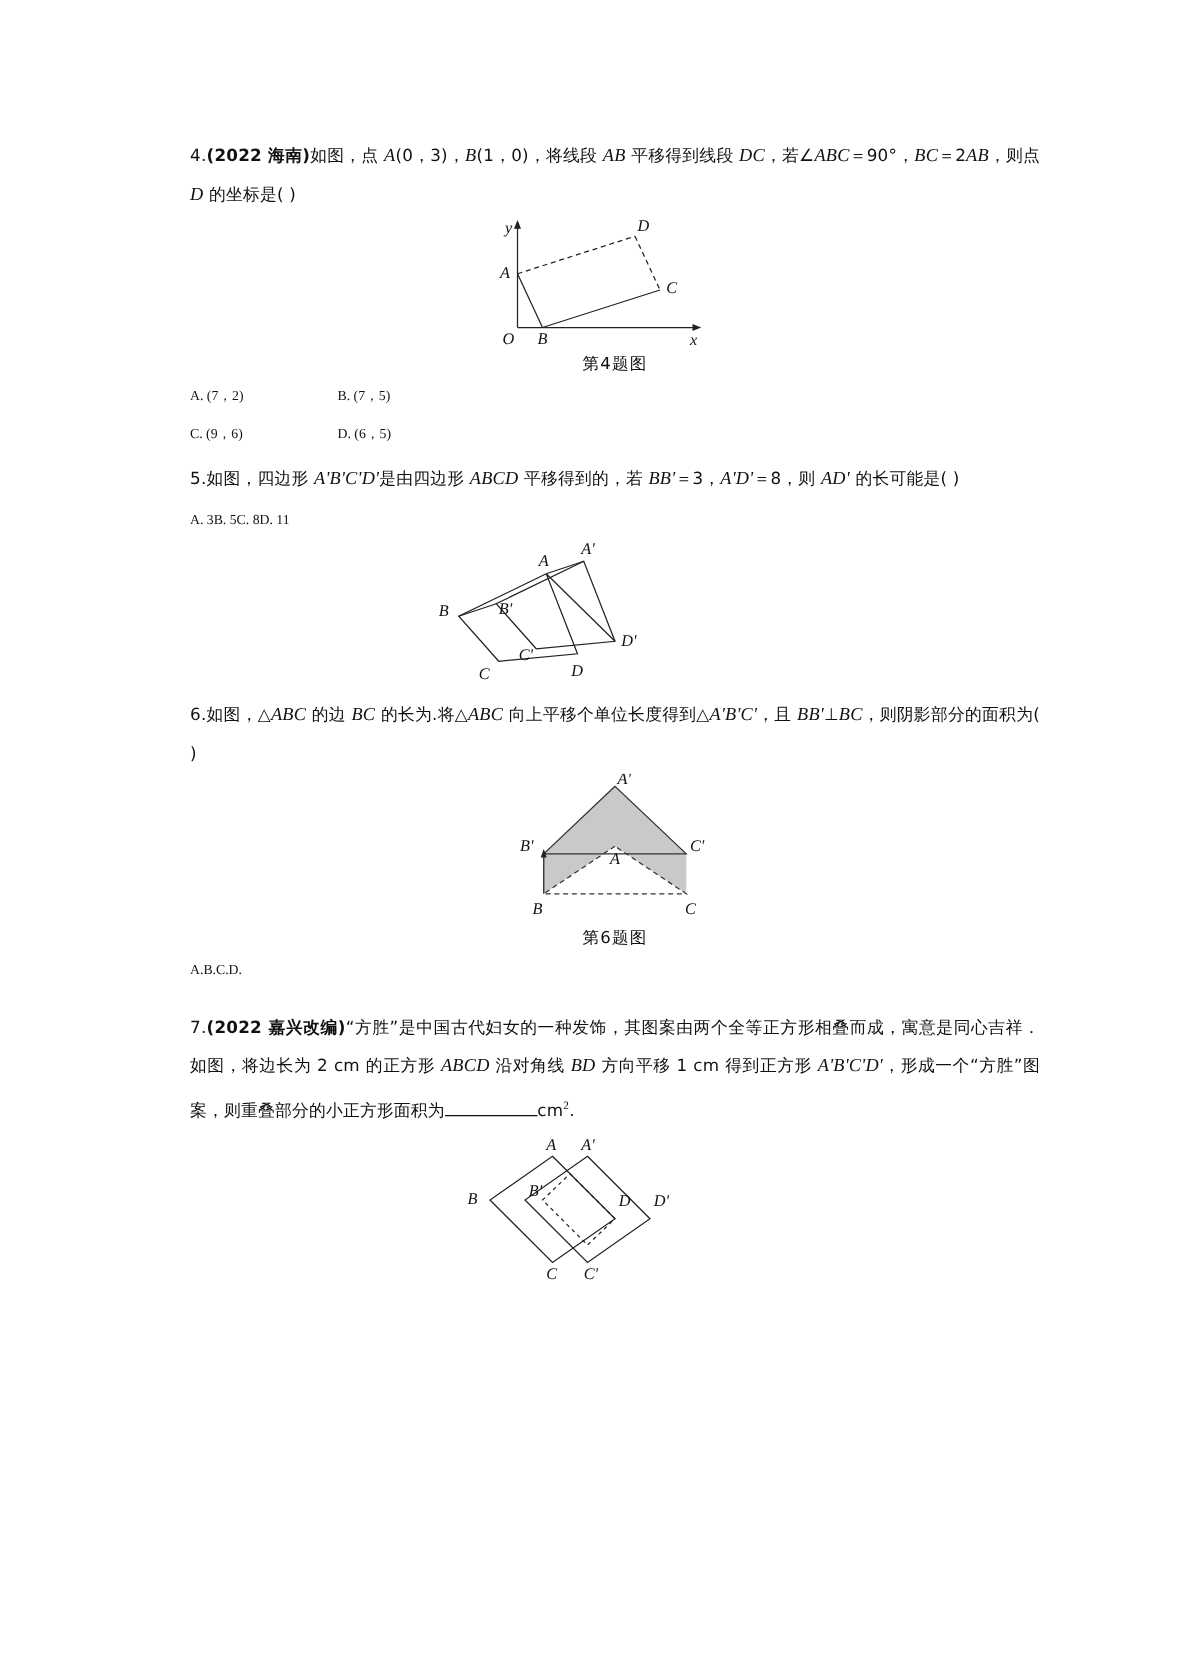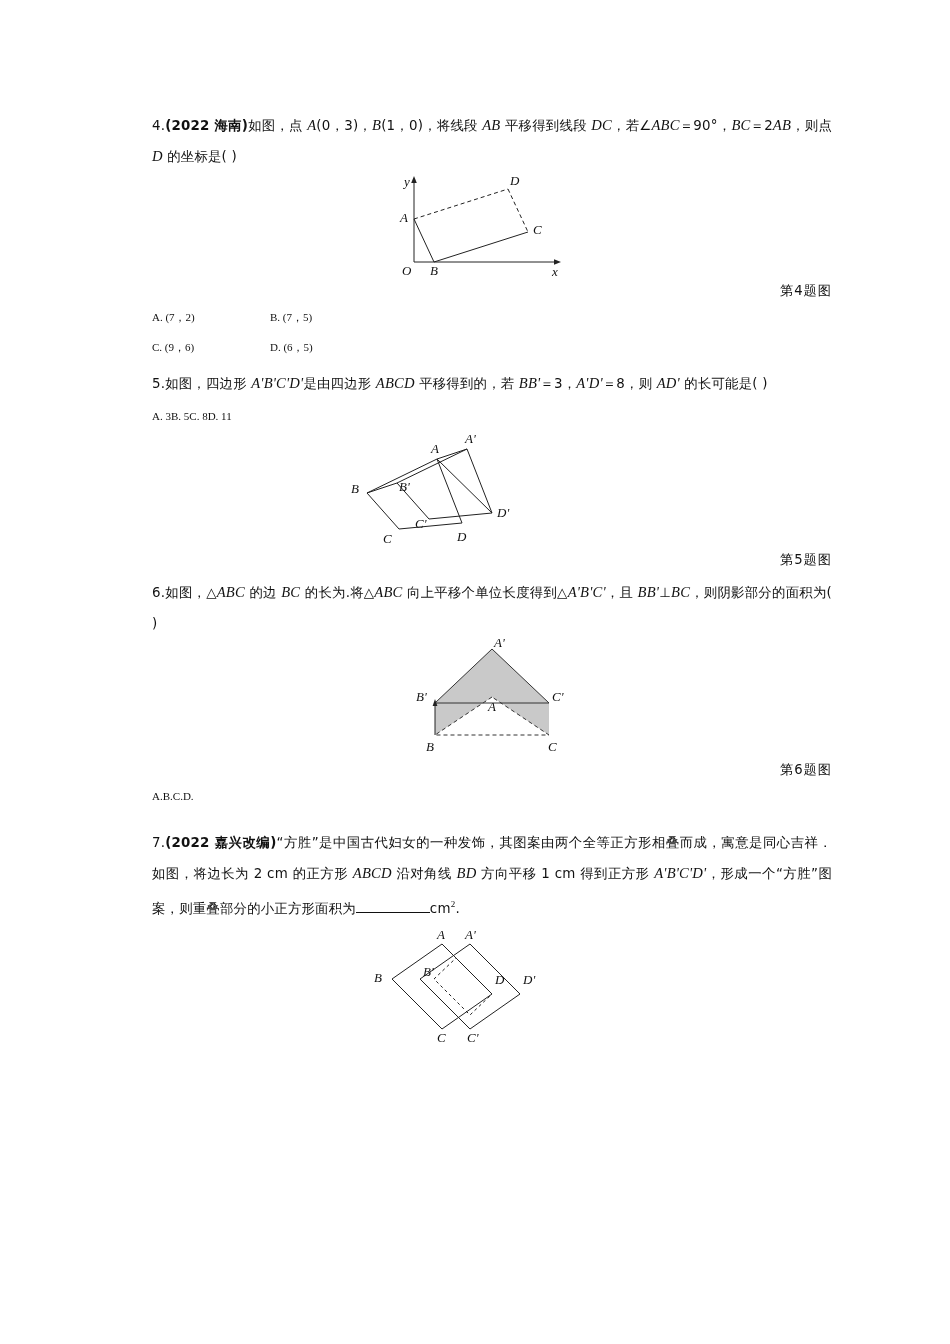--- a/index.html
+++ b/index.html
@@ -26,21 +26,21 @@
 
   .opts {
     font-size:11px;
     line-height:30px;
     margin-top:2px;
   }
   .optrow { display:block; }
   .optrow span.op { display:inline-block; }
 
   .figcap {
-    text-align:right;
+    text-align:center;
     font-family:"DejaVu Sans", sans-serif;
     font-size:13.2px;
     margin-top:2px;
     letter-spacing:1px;
   }
   .figwrap { width:100%; display:flex; justify-content:center; }
   .lbl {
     font-family:"Liberation Serif", serif;
     font-style:italic;
     font-size:13px;
@@ -116,21 +116,20 @@
           <text class="lbl" x="104" y="22">A</text>
           <text class="lbl" x="138" y="12">A'</text>
           <text class="lbl" x="24" y="62">B</text>
           <text class="lbl" x="72" y="60">B'</text>
           <text class="lbl" x="56" y="112">C</text>
           <text class="lbl" x="88" y="97">C'</text>
           <text class="lbl" x="130" y="110">D</text>
           <text class="lbl" x="170" y="86">D'</text>
         </svg>
       </div>
-      <div class="figcap">第5题图</div>
     </div>
 
     <div class="q" style="margin-top:8px;">
       <div class="qtext">
         <span class="zh">6.</span><span class="zh">如图，△</span><span class="it">ABC</span><span class="zh"> 的边 </span><span class="it">BC</span><span class="zh"> 的长为.将△</span><span class="it">ABC</span><span class="zh"> 向上平移个单位长度得到△</span><span class="it">A'B'C'</span><span class="zh">，且 </span><span class="it">BB'</span><span class="zh">⊥</span><span class="it">BC</span><span class="zh">，则阴影部分的面积为(      )</span>
       </div>
 
       <div class="figwrap">
         <svg width="300" height="120" viewBox="0 0 300 120">
 

